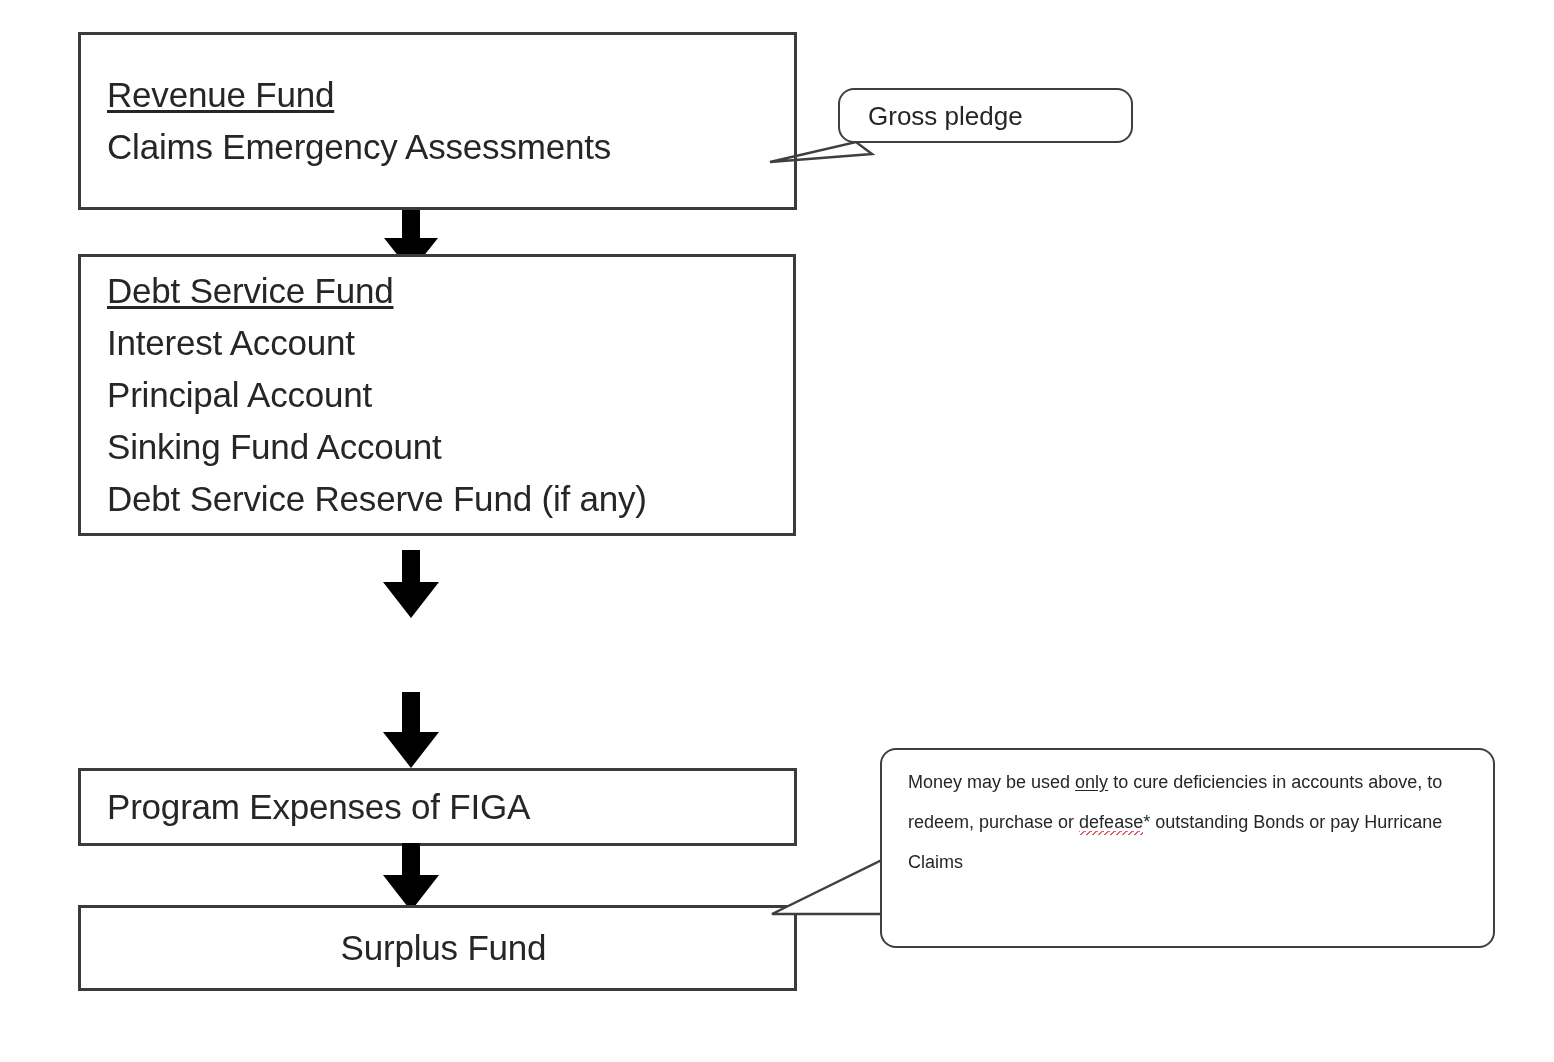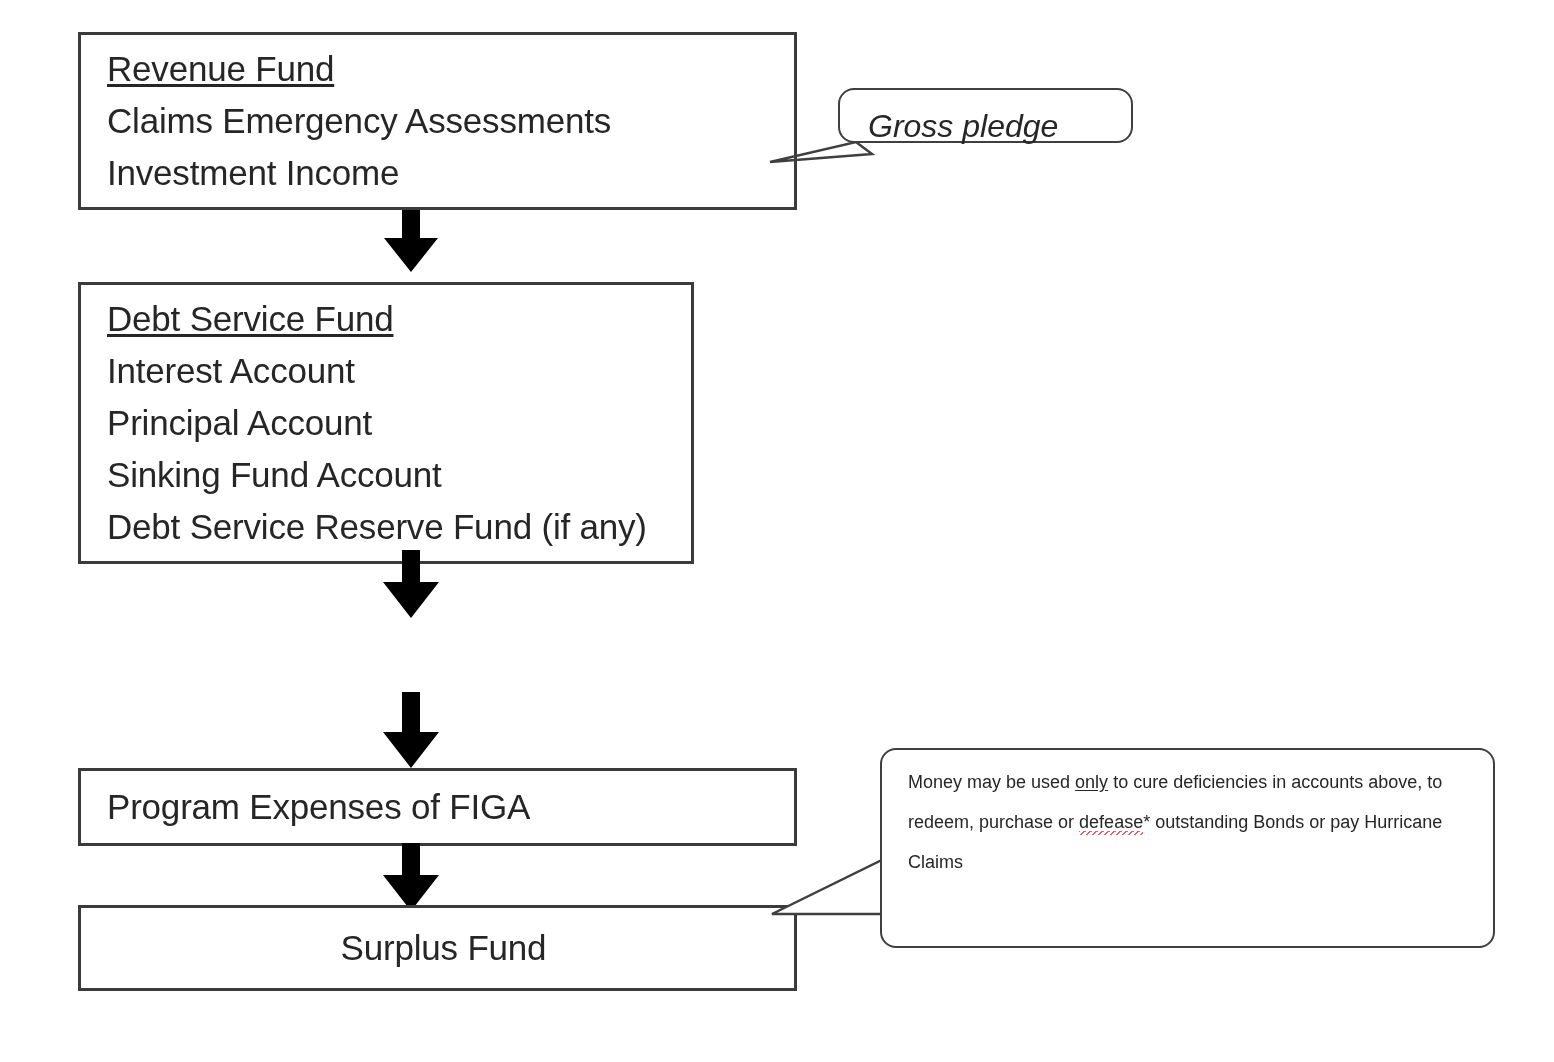--- a/index.html
+++ b/index.html
@@ -58,25 +58,24 @@
     position: absolute;
     left: 26px;
     right: 14px;
     top: 12px;
     font-size: 18px;
     line-height: 40px;
     color: #262626;
   }
   .callout-small .callout-text {
     left: 28px;
-    top: 19px;
-    font-size: 32px;
+    top: 9px;
+    font-size: 26px;
     line-height: 34px;
     white-space: nowrap;
-    font-style: italic;
   }
   .u { text-decoration: underline; text-underline-offset: 2px; }
   .spell {
     background-image: repeating-linear-gradient(
       135deg,
       #e8606a 0px, #e8606a 1.4px,
       transparent 1.4px, transparent 3.2px
     );
     background-repeat: repeat-x;
     background-size: 6px 4px;
@@ -90,31 +89,30 @@
 </style>
 </head>
 <body>
 
 <div id="canvas">
 
   <div class="fund-box" style="left:51px; top:32px; width:719px; height:178px;">
     <div class="lines">
       <div class="fund-line heading">Revenue Fund</div>
       <div class="fund-line">Claims Emergency Assessments</div>
-      <div class="fund-line">Investment Income</div>
     </div>
   </div>
 
   <div class="arrow" style="left:378px; top:210px; width:66px; height:64px;">
     <svg width="66" height="64" viewBox="0 0 66 64">
       <polygon points="24,0 42,0 42,28 60,28 33,62 6,28 24,28" fill="#000000"></polygon>
     </svg>
   </div>
 
-  <div class="fund-box" style="left:51px; top:282px; width:616px; height:282px;">
+  <div class="fund-box" style="left:51px; top:254px; width:718px; height:282px;">
     <div class="lines">
       <div class="fund-line heading">Debt Service Fund</div>
       <div class="fund-line">Interest Account</div>
       <div class="fund-line">Principal Account</div>
       <div class="fund-line">Sinking Fund Account</div>
       <div class="fund-line">Debt Service Reserve Fund (if any)</div>
     </div>
   </div>
 
   <div class="arrow" style="left:378px; top:550px; width:66px; height:70px;">

